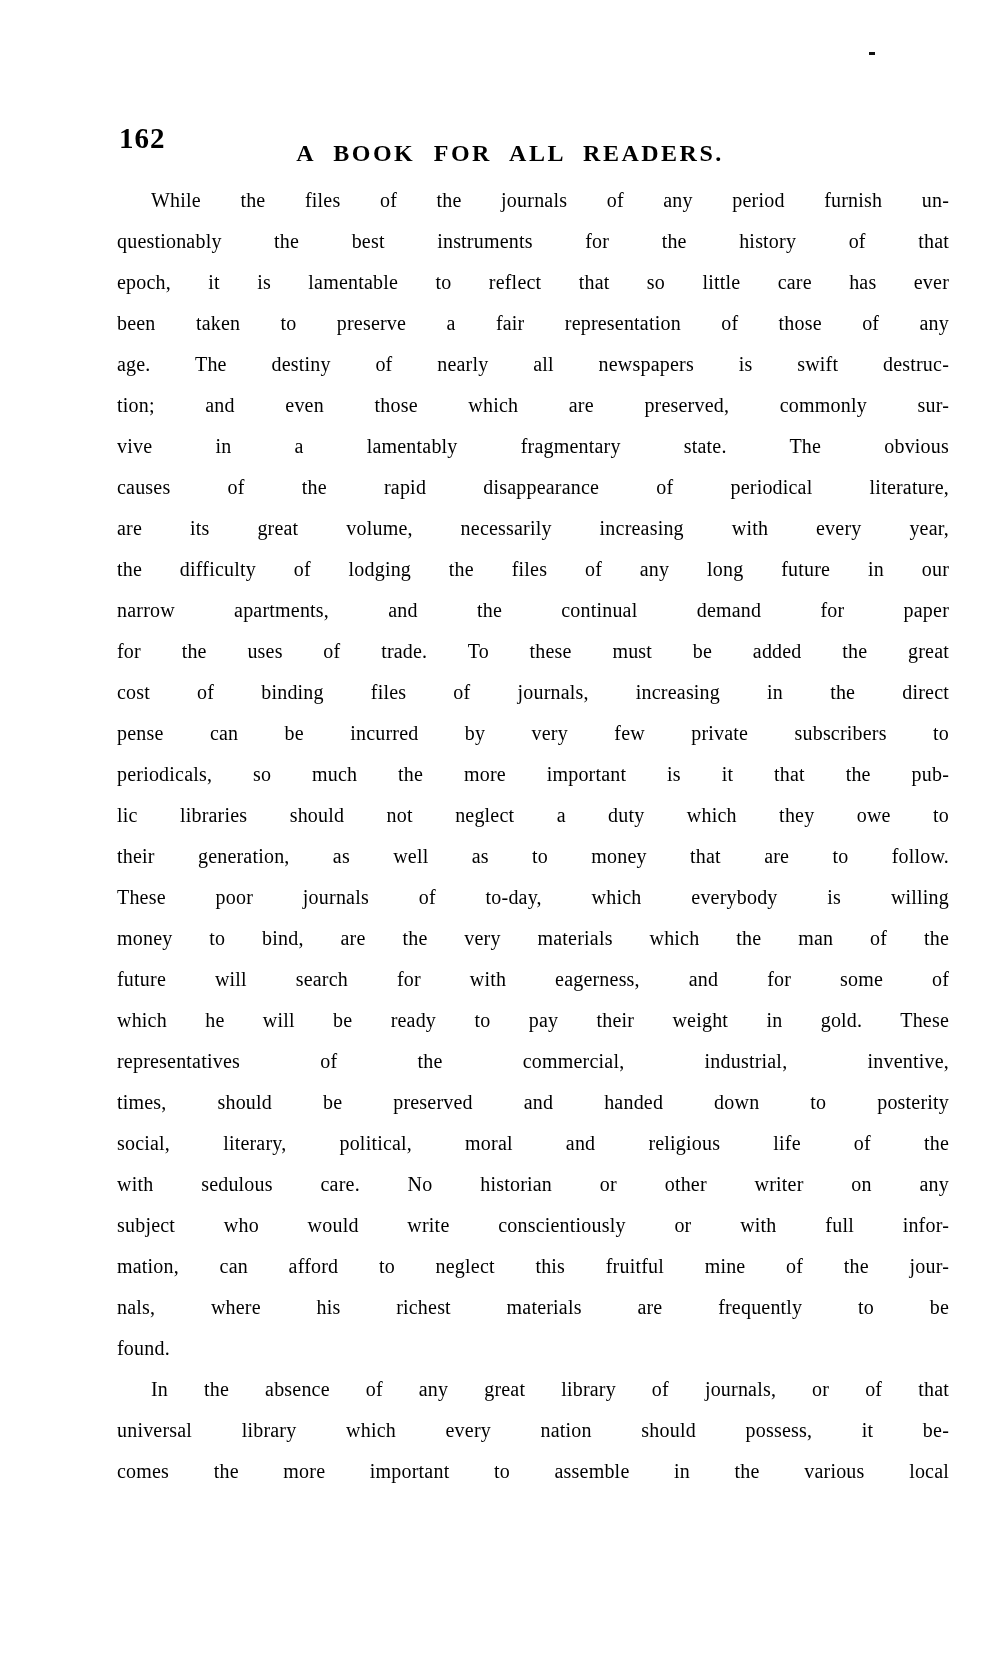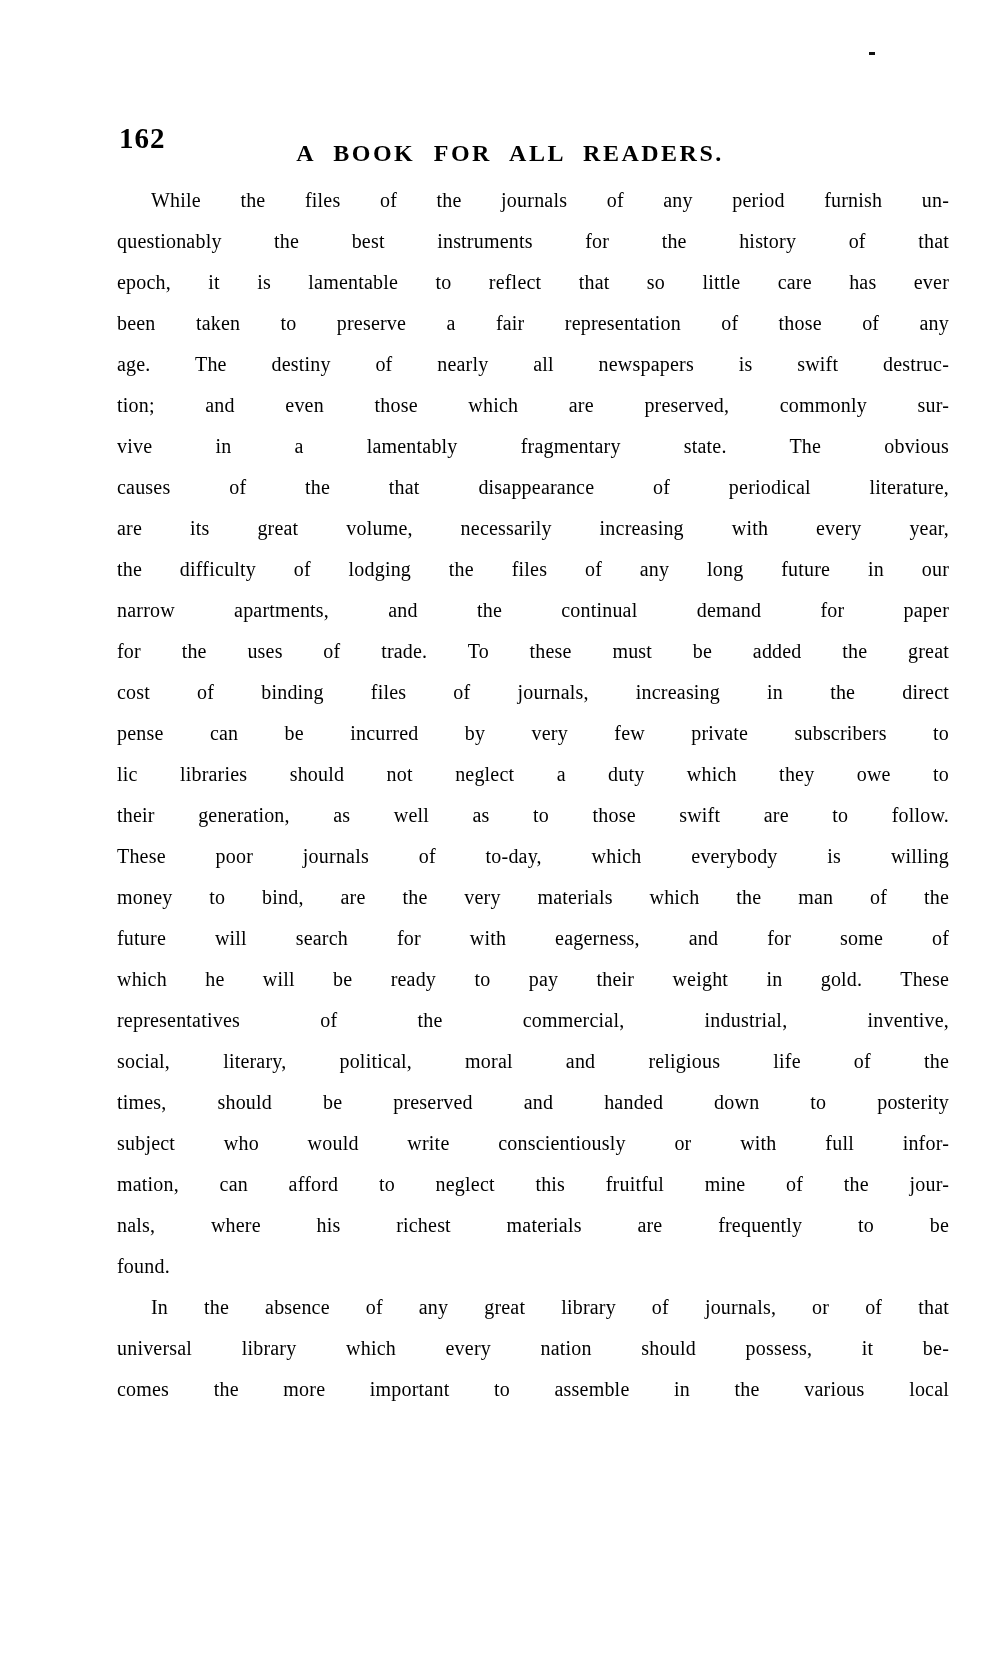--- a/index.html
+++ b/index.html
@@ -93,36 +93,38 @@
 
   <div class="body-text">
     <div class="paragraph">
         <div class="line first">While the files of the journals of any period furnish un-</div>
         <div class="line">questionably the best instruments for the history of that</div>
         <div class="line">epoch, it is lamentable to reflect that so little care has ever</div>
         <div class="line">been taken to preserve a fair representation of those of any</div>
         <div class="line">age.  The destiny of nearly all newspapers is swift destruc-</div>
         <div class="line">tion; and even those which are preserved, commonly sur-</div>
         <div class="line">vive in a lamentably fragmentary state.  The obvious</div>
-        <div class="line">causes of the that disappearance of periodical literature,</div>
+        <div class="line">causes of the rapid disappearance of periodical literature,</div>
         <div class="line">are its great volume, necessarily increasing with every year,</div>
         <div class="line">the difficulty of lodging the files of any long future in our</div>
         <div class="line">narrow apartments, and the continual demand for paper</div>
         <div class="line">for the uses of trade.  To these must be added the great</div>
         <div class="line">cost of binding files of journals, increasing in the direct</div>
         <div class="line">pense can be incurred by very few private subscribers to</div>
+        <div class="line">periodicals, so much the more important is it that the pub-</div>
         <div class="line">lic libraries should not neglect a duty which they owe to</div>
-        <div class="line">their generation, as well as to those swift are to follow.</div>
+        <div class="line">their generation, as well as to money that are to follow.</div>
         <div class="line">These poor journals of to-day, which everybody is willing</div>
         <div class="line">money to bind, are the very materials which the man of the</div>
         <div class="line">future will search for with eagerness, and for some of</div>
         <div class="line">which he will be ready to pay their weight in gold.  These</div>
         <div class="line">representatives of the commercial, industrial, inventive,</div>
+        <div class="line">times, should be preserved and handed down to posterity</div>
         <div class="line">social, literary, political, moral and religious life of the</div>
-        <div class="line">times, should be preserved and handed down to posterity</div>
+        <div class="line">with sedulous care.  No historian or other writer on any</div>
         <div class="line">subject who would write conscientiously or with full infor-</div>
         <div class="line">mation, can afford to neglect this fruitful mine of the jour-</div>
         <div class="line">nals, where his richest materials are frequently to be</div>
         <div class="line flush-left">found.</div>
       </div>
     <div class="paragraph">
         <div class="line first">In the absence of any great library of journals, or of that</div>
         <div class="line">universal library which every nation should possess, it be-</div>
         <div class="line">comes the more important to assemble in the various local</div>
       </div>

